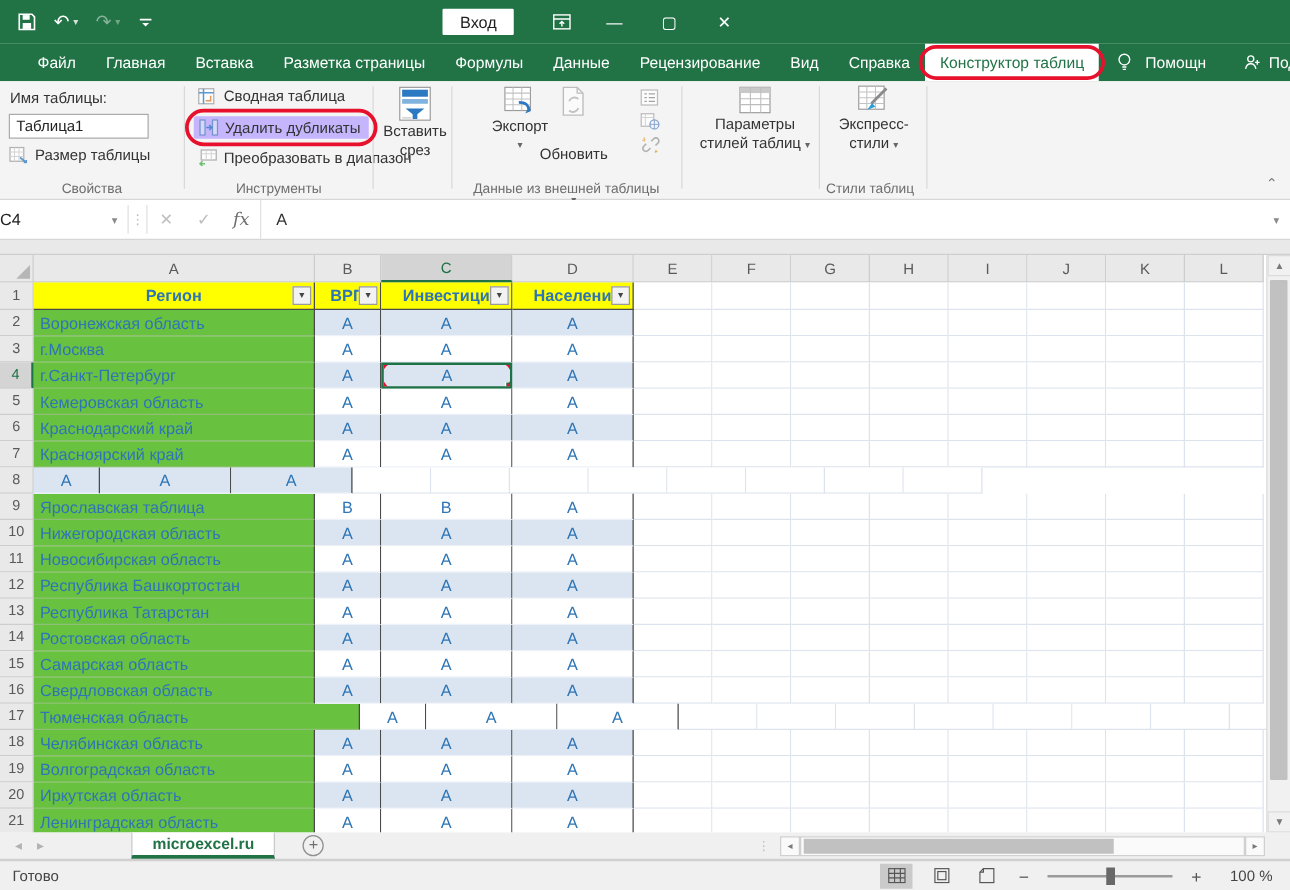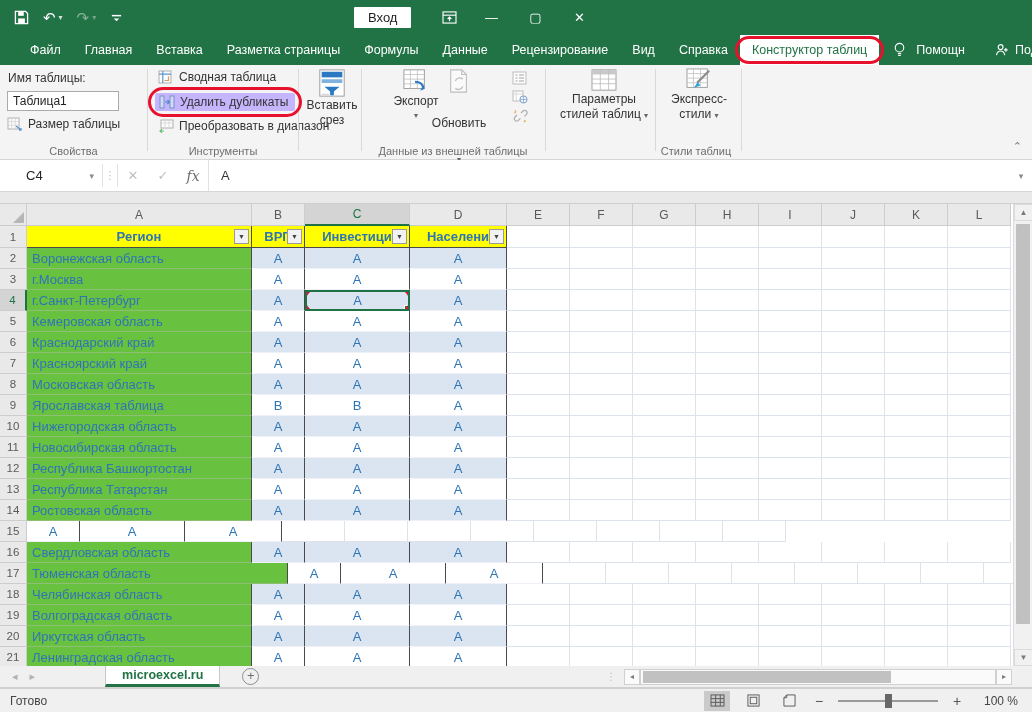--- a/index.html
+++ b/index.html
@@ -40,21 +40,21 @@
   #remove-dup-btn { background:#c4b5fd; border-radius:2px; padding:2px 7px 2px 4px; position:relative; }
   .btn-oval { position:absolute; left:-7px; right:-7px; top:-6px; bottom:-6px; border:3px solid var(--red); border-radius:16px; pointer-events:none; z-index:6; }
   .bigbtn { position:absolute; top:3px; display:flex; flex-direction:column; align-items:center; font-size:12px; color:#333; text-align:center; line-height:1.25; }
   .bigbtn .dd { font-size:8px; color:#666; margin-top:2px; }
   .sicon-col { position:absolute; display:flex; flex-direction:column; gap:5px; }
   .tinyicon { width:16px; height:14px; opacity:.75; }
   #ribbon-collapse { position:absolute; right:10px; bottom:6px; color:#7a7a7a; font-size:11px; }
 
   
   #formulabar { position:absolute; left:0; top:160px; width:1032px; height:32px; background:#fff; border-bottom:1px solid #d6d6d6; display:flex; align-items:stretch; }
-  #namebox { width:102px; display:flex; align-items:center; padding-left:26px; font-size:13px; color:#222; position:relative; }
+  #namebox { width:102px; display:flex; align-items:center; padding-left:0; font-size:13px; color:#222; position:relative; }
   #namebox .dd { position:absolute; right:8px; font-size:9px; color:#8a8a8a; }
   .fb-sep { width:1px; background:#e1e1e1; margin:4px 0; }
   .fb-dots { width:14px; display:flex; align-items:center; justify-content:center; color:#bdbdbd; font-size:11px; letter-spacing:0; }
   #fb-buttons { display:flex; align-items:center; gap:0; }
   .fb-btn { width:30px; text-align:center; font-size:13px; color:#c0c0c0; }
   #fx-btn { color:#6d6d6d; font-family:"DejaVu Serif",serif; font-style:italic; font-size:14px; }
   #formula-value { flex:1; display:flex; align-items:center; padding-left:12px; font-size:13px; color:#333; border-left:1px solid #e1e1e1; }
   #fb-expand { width:22px; display:flex; align-items:center; justify-content:center; color:#8a8a8a; font-size:9px; }
   #fb-strip { position:absolute; left:0; top:192px; width:1032px; height:12px; background:#e9e9e9; border-bottom:1px solid #cfcfcf; }
 
@@ -451,21 +451,20 @@
         <div class="cell" style="width: 63px; height: 21px;"></div>
         <div class="cell" style="width: 63px; height: 21px;"></div>
         <div class="cell" style="width: 63px; height: 21px;"></div>
         <div class="cell" style="width: 63px; height: 21px;"></div>
         <div class="cell" style="width: 63px; height: 21px;"></div>
         <div class="cell" style="width: 63px; height: 21px;"></div>
         <div class="cell" style="width: 63px; height: 21px;"></div>
       </div>
       <div class="grow" style="height: 21px;">
         <div class="rn" style="width: 27px; height: 21px;">8</div>
-        <div class="cell region" style="width: 225px; height: 21px;">Московская область</div>
         <div class="cell val band" style="width: 53px; height: 21px;">А</div>
         <div class="cell val band" style="width: 105px; height: 21px;">А</div>
         <div class="cell val band" style="width: 97px; height: 21px;">А</div>
         <div class="cell" style="width: 63px; height: 21px;"></div>
         <div class="cell" style="width: 63px; height: 21px;"></div>
         <div class="cell" style="width: 63px; height: 21px;"></div>
         <div class="cell" style="width: 63px; height: 21px;"></div>
         <div class="cell" style="width: 63px; height: 21px;"></div>
         <div class="cell" style="width: 63px; height: 21px;"></div>
         <div class="cell" style="width: 63px; height: 21px;"></div>
@@ -556,20 +555,21 @@
         <div class="cell" style="width: 63px; height: 21px;"></div>
         <div class="cell" style="width: 63px; height: 21px;"></div>
         <div class="cell" style="width: 63px; height: 21px;"></div>
         <div class="cell" style="width: 63px; height: 21px;"></div>
         <div class="cell" style="width: 63px; height: 21px;"></div>
         <div class="cell" style="width: 63px; height: 21px;"></div>
         <div class="cell" style="width: 63px; height: 21px;"></div>
       </div>
       <div class="grow" style="height: 21px;">
         <div class="rn" style="width: 27px; height: 21px;">15</div>
+        <div class="cell region" style="width: 225px; height: 21px;">Самарская область</div>
         <div class="cell val" style="width: 53px; height: 21px;">А</div>
         <div class="cell val" style="width: 105px; height: 21px;">А</div>
         <div class="cell val" style="width: 97px; height: 21px;">А</div>
         <div class="cell" style="width: 63px; height: 21px;"></div>
         <div class="cell" style="width: 63px; height: 21px;"></div>
         <div class="cell" style="width: 63px; height: 21px;"></div>
         <div class="cell" style="width: 63px; height: 21px;"></div>
         <div class="cell" style="width: 63px; height: 21px;"></div>
         <div class="cell" style="width: 63px; height: 21px;"></div>
         <div class="cell" style="width: 63px; height: 21px;"></div>

